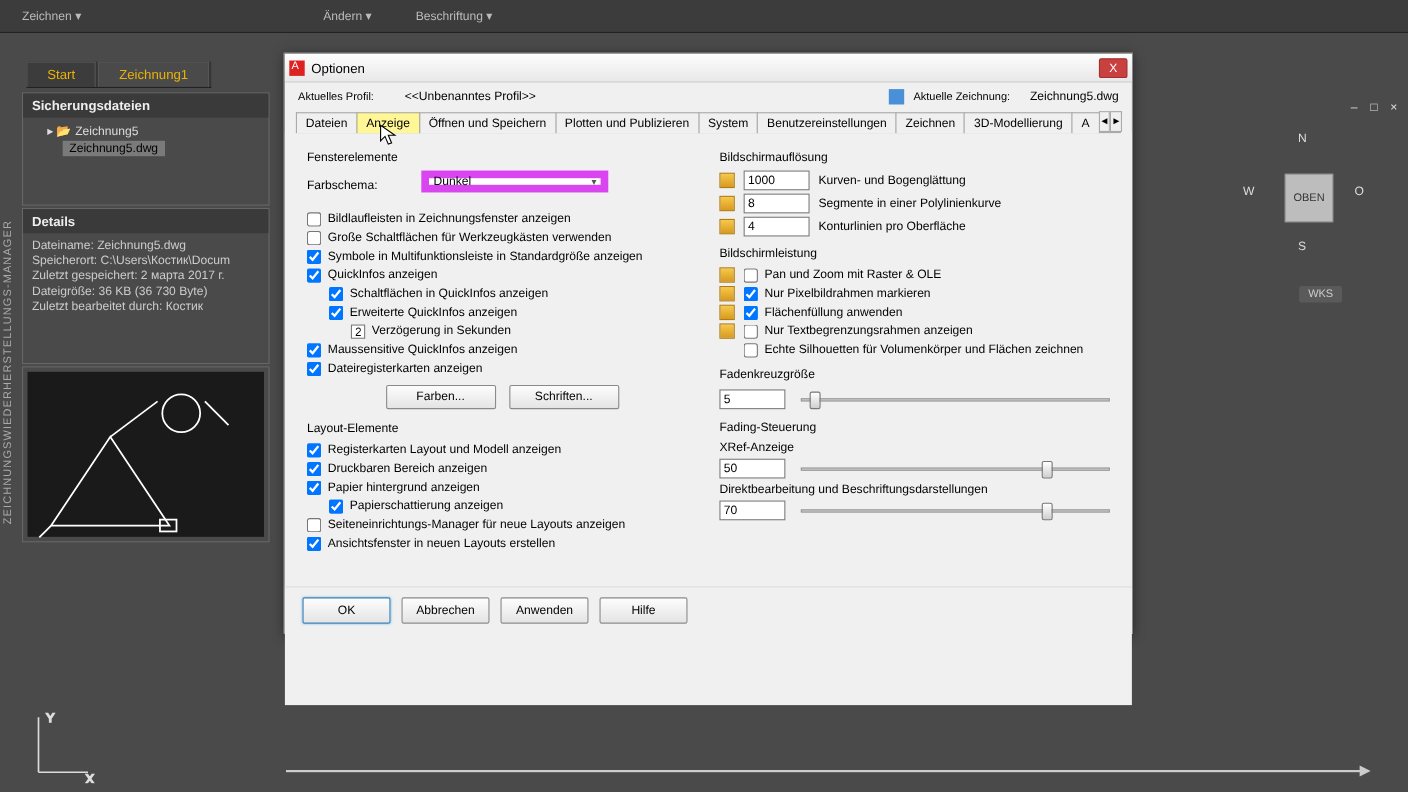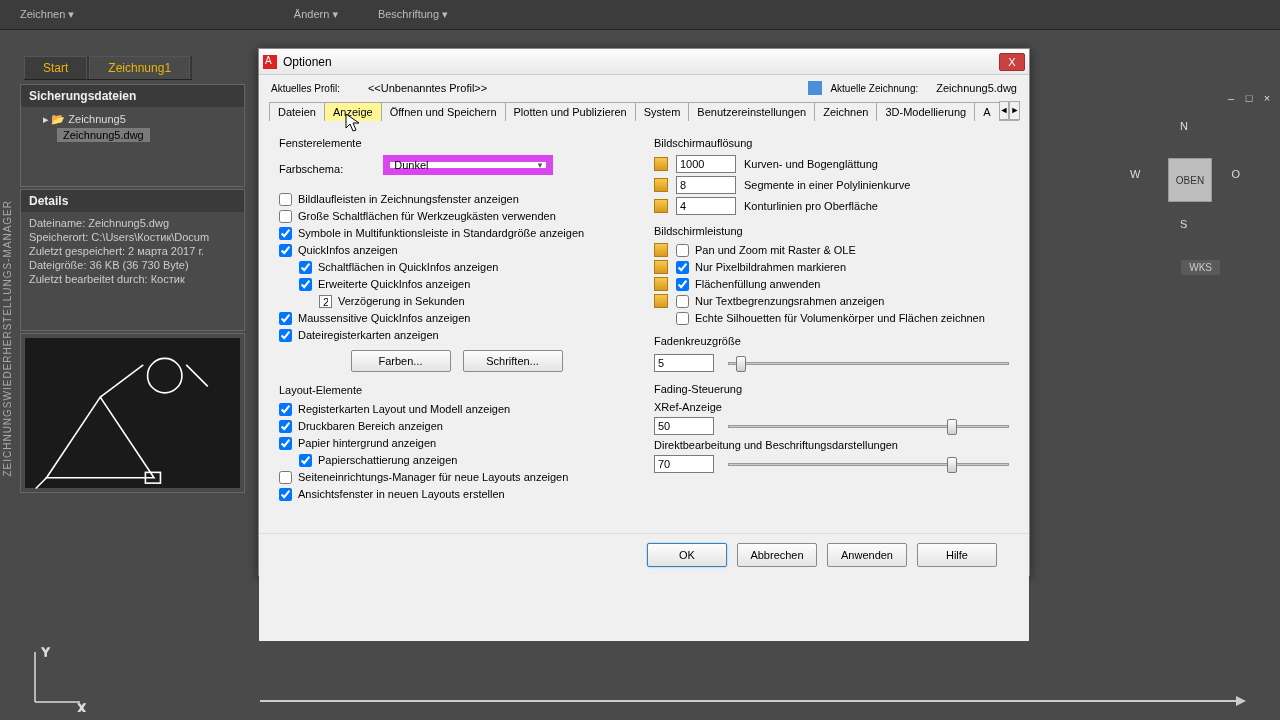--- a/index.html
+++ b/index.html
@@ -51,21 +51,21 @@
 .smallinput{width:32px;height:18px;border:1px solid #7a7a7a;background:#fff;text-align:left;padding:0 3px;font-size:11px}
 .medinput{width:60px;height:18px;border:1px solid #7a7a7a;background:#fff;padding:0 3px;font-size:11px}
 .btn{width:100px;height:22px;border:1px solid #8a8a8a;background:linear-gradient(#fdfdfd,#e4e4e4);font-size:11px;border-radius:2px}
 .btnrow{display:flex;gap:12px;justify-content:center;margin:8px 0 4px}
 .resrow{display:flex;align-items:center;gap:8px;margin:3px 0}
 .resrow .ic2{width:14px;height:14px;background:linear-gradient(#f7c94b,#d89a1e);border:1px solid #b07d10}
 .fieldset{margin-top:10px}
 .slider{flex:1;height:20px;position:relative;margin-left:6px}
 .slider-track{position:absolute;top:9px;left:0;right:0;height:3px;background:#ccc;border:1px solid #999}
 .slider-thumb{position:absolute;top:3px;width:10px;height:16px;background:linear-gradient(#fff,#cfcfcf);border:1px solid #777;border-radius:2px}
-.dlg-foot{position:absolute;bottom:0;left:0;right:0;height:42px;display:flex;align-items:center;justify-content:flex-end;gap:10px;padding:0 32px;background:#f0f0f0;border-top:1px solid #ddd}
+.dlg-foot{position:absolute;bottom:0;left:0;right:0;height:42px;display:flex;align-items:center;gap:10px;padding:0 16px;background:#f0f0f0;border-top:1px solid #ddd}
 .fbtn{width:80px;height:24px;border:1px solid #8a8a8a;background:linear-gradient(#fdfdfd,#e4e4e4);font-size:11px;border-radius:2px}
 .fbtn.primary{border:1px solid #3c7fb1;box-shadow:0 0 2px #6fb7e8}
 
 
 .viewcube{position:absolute;right:40px;top:120px;width:110px;height:110px;color:#ddd}
 .viewcube .c{position:absolute;left:38px;top:38px;width:44px;height:44px;background:#bdbdbd;color:#333;display:flex;align-items:center;justify-content:center;font-size:10px;border:1px solid #999}
 .viewcube .lbl-n{position:absolute;left:50px;top:0}
 .viewcube .lbl-s{position:absolute;left:50px;bottom:0}
 .viewcube .lbl-w{position:absolute;left:0;top:48px}
 .viewcube .lbl-o{position:absolute;right:0;top:48px}

